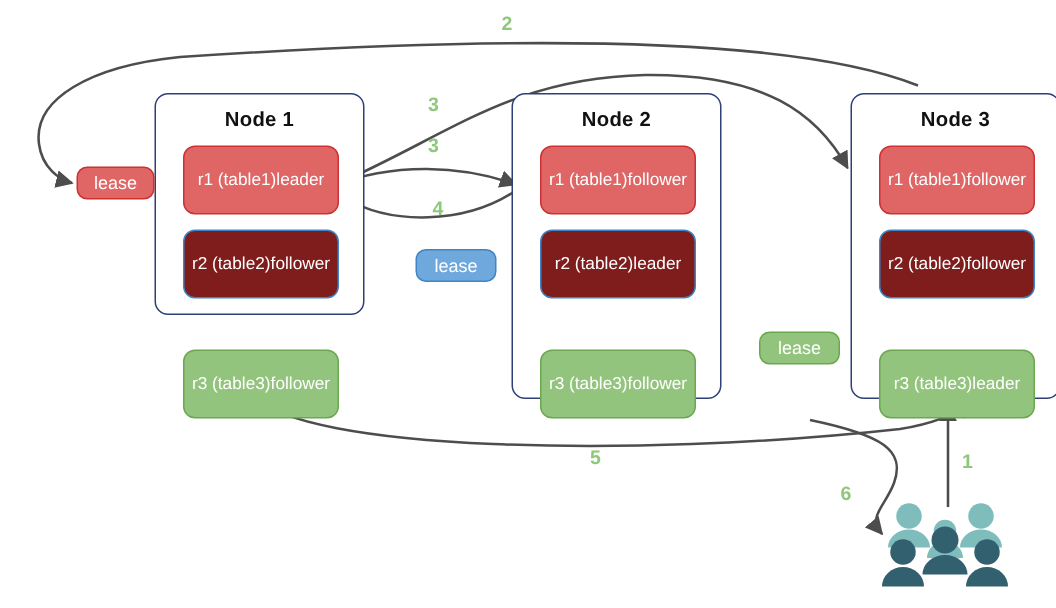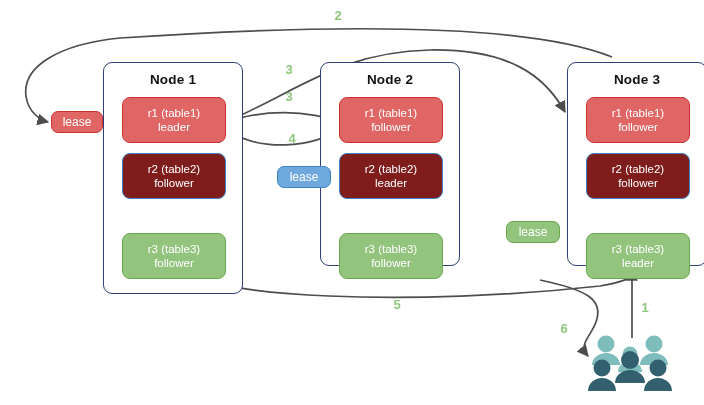--- a/index.html
+++ b/index.html
@@ -7,21 +7,21 @@
        font-family:"Liberation Sans","DejaVu Sans",sans-serif;}
   #stage{position:relative;width:704px;height:405px;}
   #wires{position:absolute;left:0;top:0;width:704px;height:405px;}
 
   .node{position:absolute;box-sizing:border-box;border:1.6px solid #2f3f78;
         border-radius:9px;background:#ffffff;}
   .node-title{position:absolute;left:0;right:0;top:9px;text-align:center;
         font-size:13.5px;font-weight:bold;color:#111111;letter-spacing:.2px;}
 
   .replica{position:absolute;box-sizing:border-box;border-radius:8px;
-        display:flex;flex-direction:column;align-items:center;justify-content:center;
+        display:flex;flex-direction:row;align-items:center;justify-content:center;
         color:#ffffff;font-size:11.5px;line-height:14px;text-align:left;}
   .replica span{display:block;}
   .r-red{background:#e06666;border:1.6px solid #cc3232;}
   .r-blue{background:#7f1d1d;border:1.6px solid #3d85c6;}
   .r-green{background:#93c47d;border:1.6px solid #6aa84f;margin-top:24px;}
 
   .lease{position:absolute;box-sizing:border-box;border-radius:7px;
         display:flex;align-items:center;justify-content:center;
         color:#ffffff;font-size:12px;}
   .lease-red{background:#e06666;border:1.6px solid #cc3232;}
@@ -53,37 +53,37 @@
 
     <path d="M 344 127 C 310 150, 260 150, 230 132" fill="none" stroke="#4d4d4d" stroke-width="1.7" marker-end="url(#ah)"></path>
 
     <path d="M 170 264 C 200 300, 420 306, 600 286 C 626 282, 640 274, 648 268" fill="none" stroke="#4d4d4d" stroke-width="1.7" marker-end="url(#ah)"></path>
 
     <path d="M 632 338 L 632 270" fill="none" stroke="#4d4d4d" stroke-width="1.7" marker-end="url(#ah)"></path>
 
     <path d="M 540 280 C 588 290, 604 300, 596 322 C 590 338, 578 344, 588 356" fill="none" stroke="#4d4d4d" stroke-width="1.7" marker-end="url(#ah)"></path>
   </svg>
 
-  <div class="node" style="left:103px;top:62px;width:140px;height:232px;">
+  <div class="node" style="left:103px;top:62px;width:140px;height:148px;">
     <div class="node-title">Node 1</div>
     <div class="replica r-red" style="left:18px;top:34px;width:104px;height:46px;">
       <span>r1 (table1)</span>
       <span>leader</span>
     </div>
     <div class="replica r-blue" style="left:18px;top:90px;width:104px;height:46px;">
       <span>r2 (table2)</span>
       <span>follower</span>
     </div>
     <div class="replica r-green" style="left:18px;top:146px;width:104px;height:46px;">
       <span>r3 (table3)</span>
       <span>follower</span>
     </div>
   </div>
 
-  <div class="node" style="left:320px;top:62px;width:140px;height:204px;">
+  <div class="node" style="left:341px;top:62px;width:140px;height:204px;">
     <div class="node-title">Node 2</div>
     <div class="replica r-red" style="left:18px;top:34px;width:104px;height:46px;">
       <span>r1 (table1)</span>
       <span>follower</span>
     </div>
     <div class="replica r-blue" style="left:18px;top:90px;width:104px;height:46px;">
       <span>r2 (table2)</span>
       <span>leader</span>
     </div>
     <div class="replica r-green" style="left:18px;top:146px;width:104px;height:46px;">

